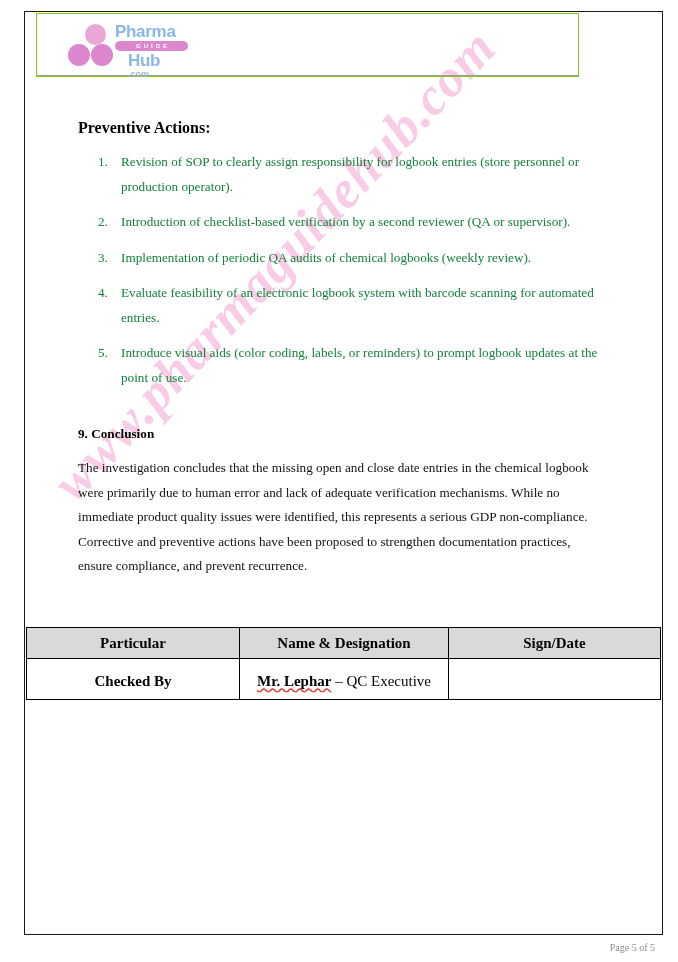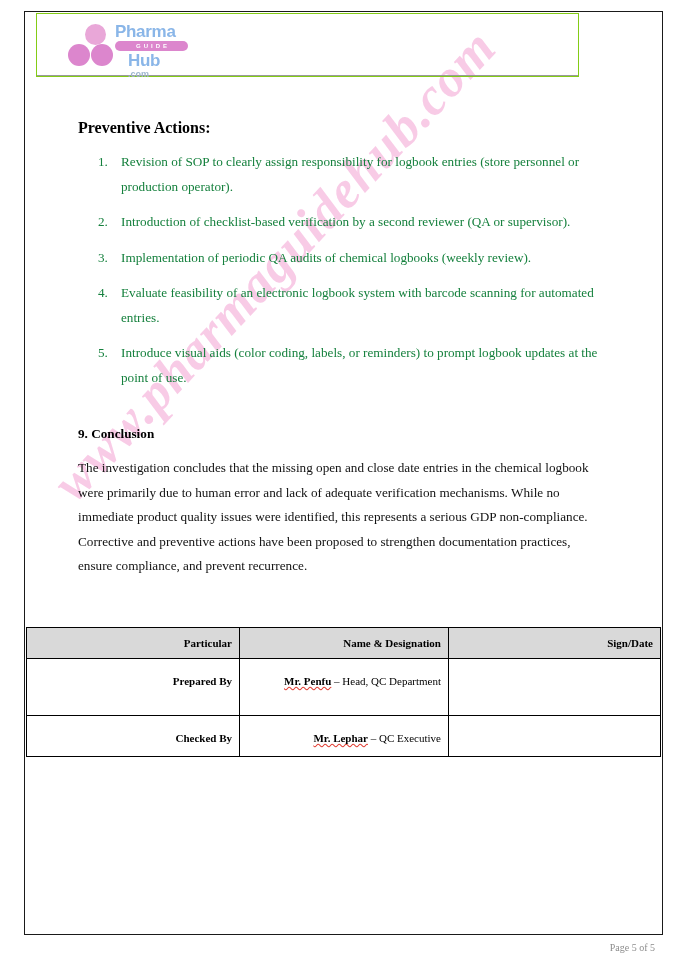--- a/index.html
+++ b/index.html
@@ -237,23 +237,23 @@
     table-layout: fixed;
   }
   #signature-table col.c1 { width: 213px; }
   #signature-table col.c2 { width: 209px; }
   #signature-table col.c3 { width: 212px; }
   #signature-table th,
   #signature-table td {
     border: 1.3px solid #000000;
     padding: 10px 7px 6px 7px;
     vertical-align: top;
-    font-size: 11px;
+    font-size: 15px;
     line-height: 24px;
-    text-align: right;
+    text-align: center;
   }
   #signature-table thead th {
     background: #d9d9d9;
     font-weight: bold;
     height: 24px;
     padding-top: 3px;
     padding-bottom: 3px;
   }
   .particular-cell { font-weight: bold; }
   .name-strong { font-weight: bold; }
@@ -339,25 +339,20 @@
         <col class="c3">
     </colgroup>
     <thead>
       <tr>
         <th>Particular</th>
         <th>Name &amp; Designation</th>
         <th>Sign/Date</th>
       </tr>
     </thead>
     <tbody>
-      <tr class="row-tall">
-        <td class="particular-cell">Prepared By</td>
-        <td><span class="misspelled">Mr. Penfu</span><span> – Head, QC Department</span></td>
-        <td></td>
-      </tr>
       <tr class="row-short">
         <td class="particular-cell">Checked By</td>
         <td><span class="misspelled">Mr. Lephar</span><span> – QC Executive</span></td>
         <td></td>
       </tr>
     </tbody>
   </table>
 
 </div>
 

